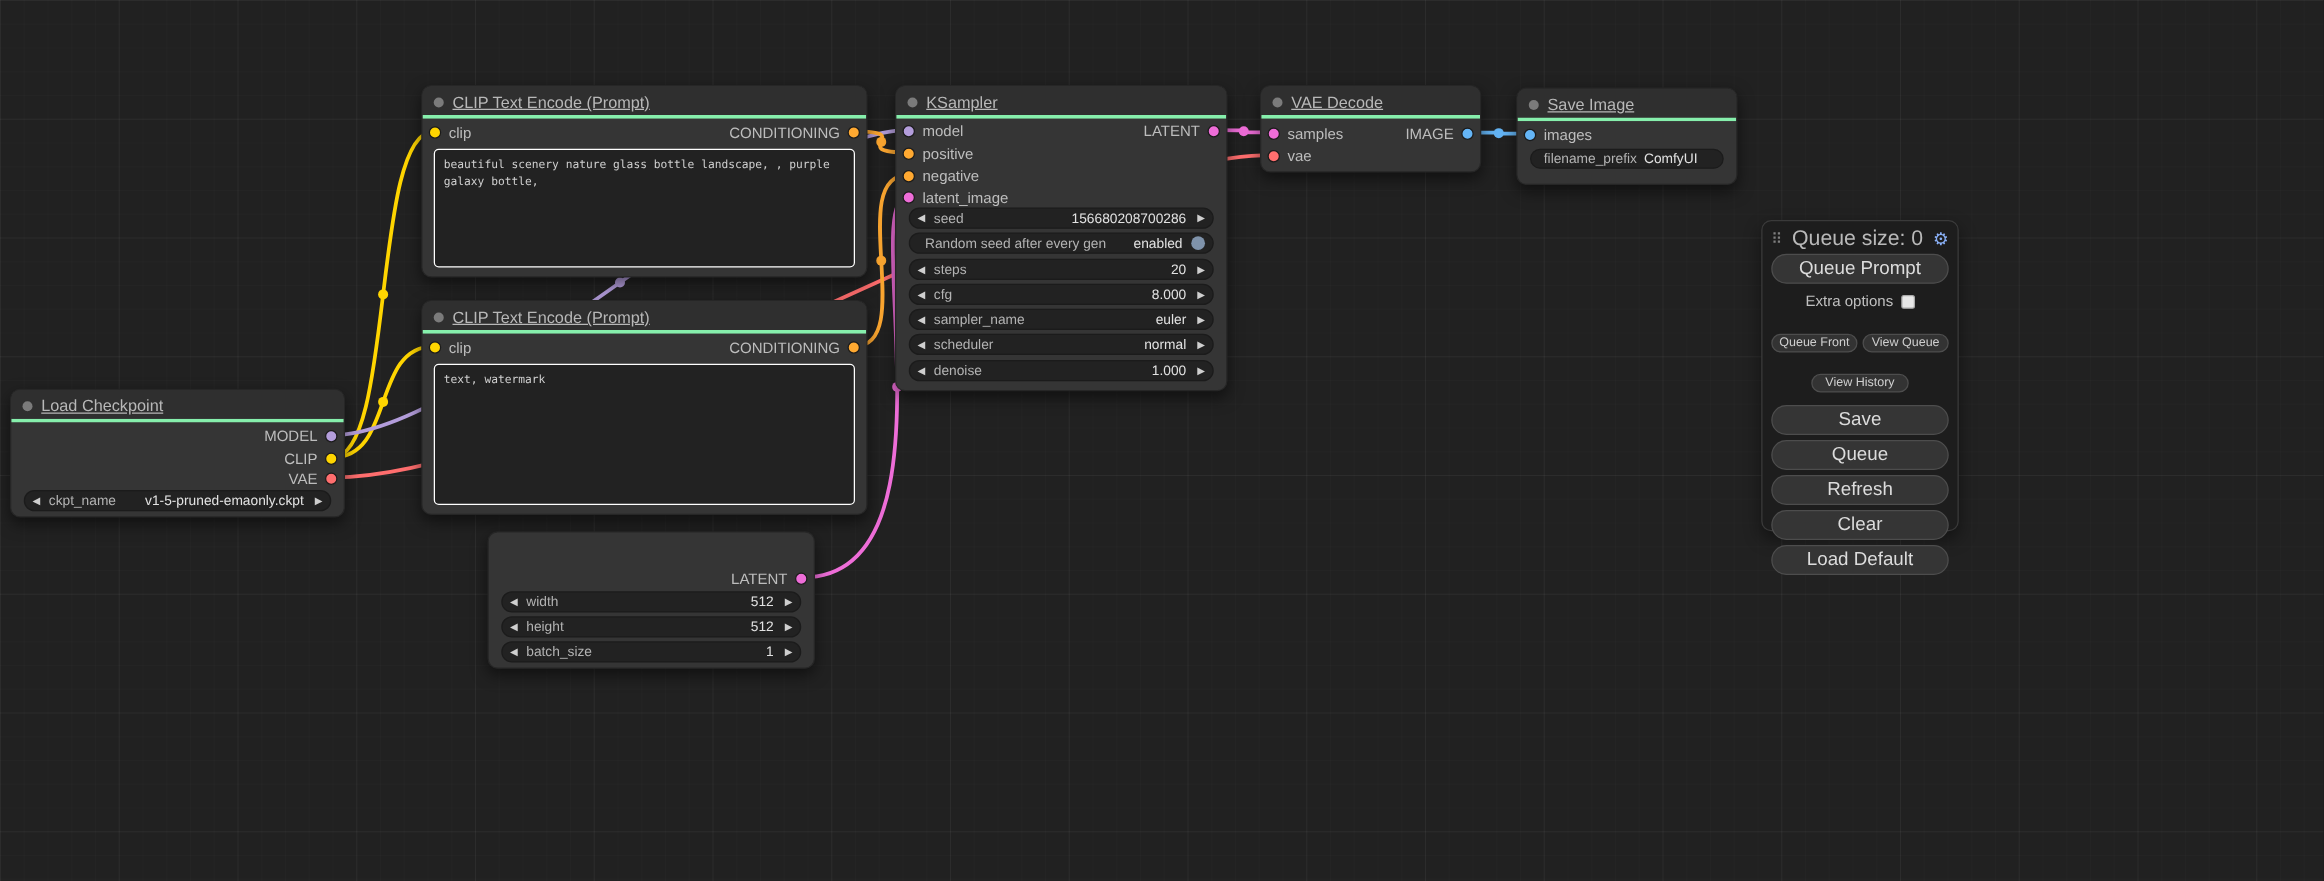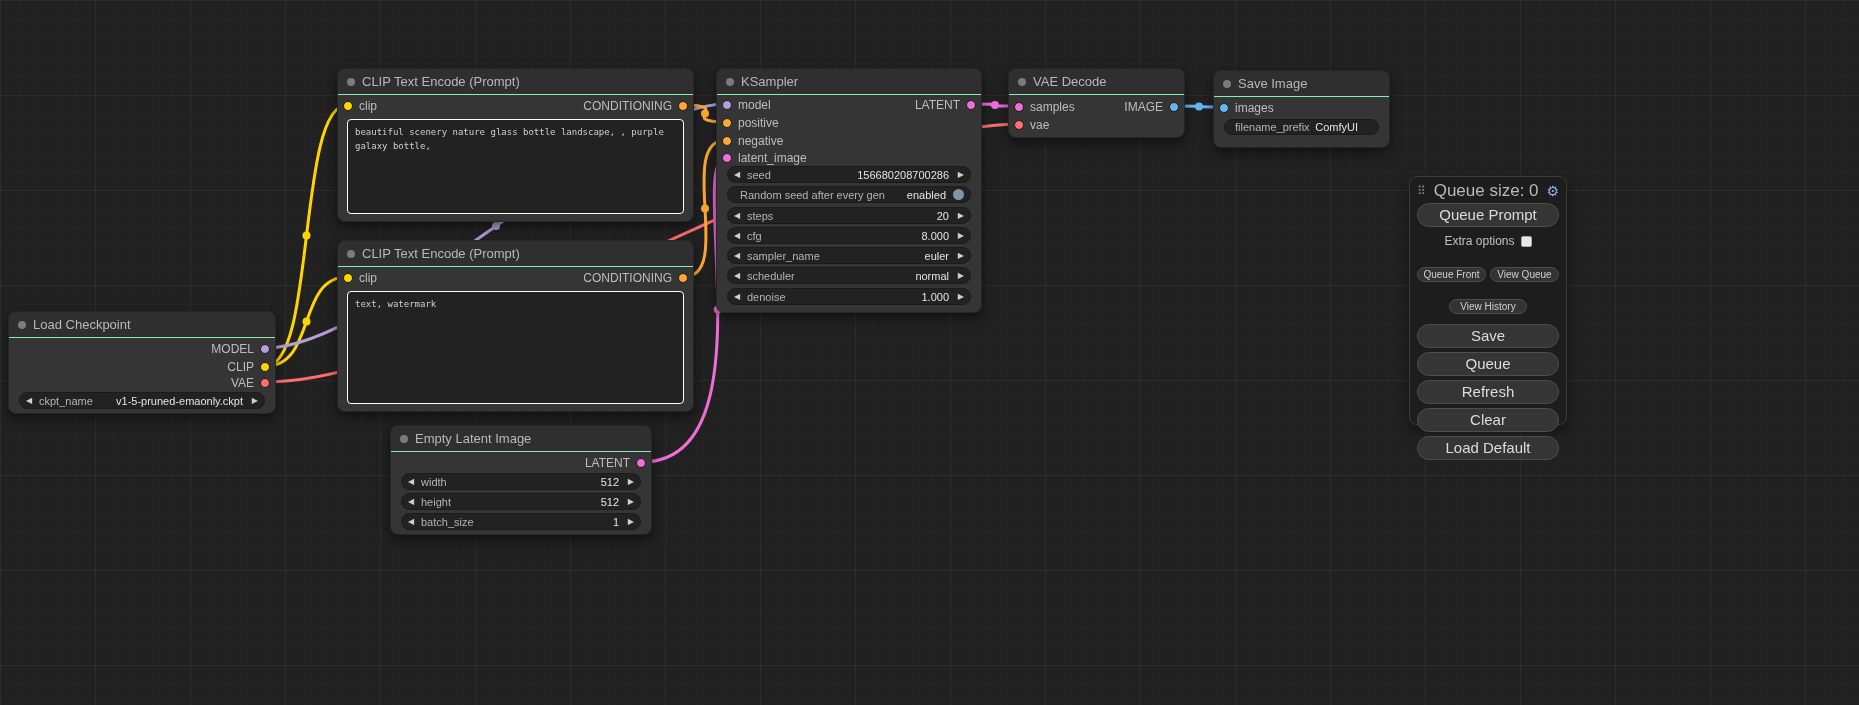--- a/index.html
+++ b/index.html
@@ -28,22 +28,22 @@
     border-radius: 8px;
     box-shadow: 0 5px 12px rgba(0,0,0,0.5);
     color: #c8c8c8;
   }
   .node-title {
     position: relative; height: 26px; line-height: 25px;
     padding-left: 24px;
     font-size: 13px; color: #b8b8b8;
     background: #2f2f2f;
     border-radius: 7px 7px 0 0;
-    border-bottom: 1px solid #86efac;
-    white-space: nowrap; overflow: hidden;
+    border-bottom: 3px solid #86efac;
+    white-space: nowrap; overflow: hidden; text-decoration: underline;
   }
   .title-dot {
     position: absolute; left: 9px; top: 9px;
     width: 8px; height: 8px; border-radius: 50%;
     background: #7b7b7b;
   }
   .port {
     position: absolute; height: 14px;
     display: flex; align-items: center; gap: 6px;
     font-size: 12px; color: #bdbdbd; white-space: nowrap;
@@ -187,24 +187,20 @@
       <span>clip</span>
     </div>
     <div class="port out" style="top:30px">
       <span class="dot" style="background: rgb(255, 169, 49);"></span>
       <span>CONDITIONING</span>
     </div>
     <div class="textarea" style="top:50px;height:113px">text, watermark</div>
   </div>
 
   <div class="node" style="left:390px;top:425px;width:262px;height:110px">
-    <div class="node-title">
-      <span class="title-dot"></span>
-      <span>Empty Latent Image</span>
-    </div>
     <div class="port out" style="top:30px">
       <span class="dot" style="background: rgb(238, 109, 216);"></span>
       <span>LATENT</span>
     </div>
     <div class="widget" style="top:47px">
       <span class="arrow">◀</span>
       <span class="wlabel">width</span>
       <span class="wvalue">512</span>
       <span class="arrow r">▶</span>
     </div>

